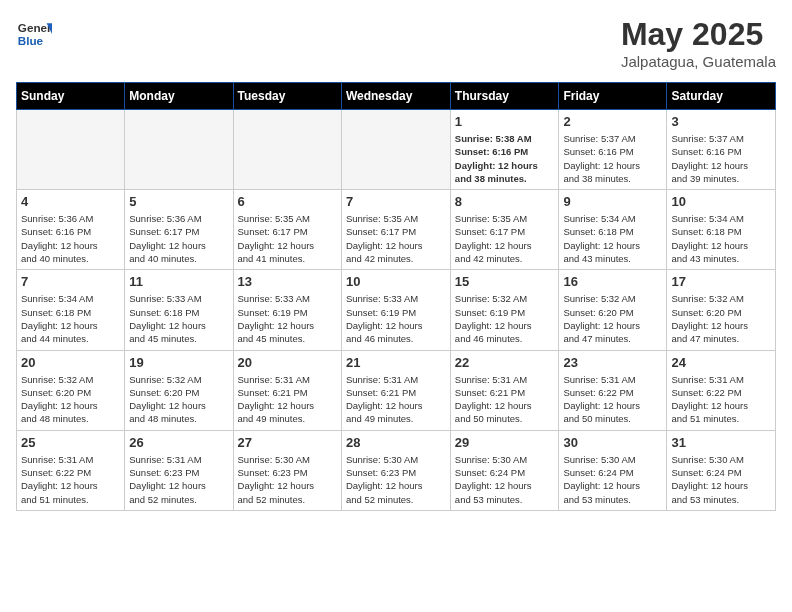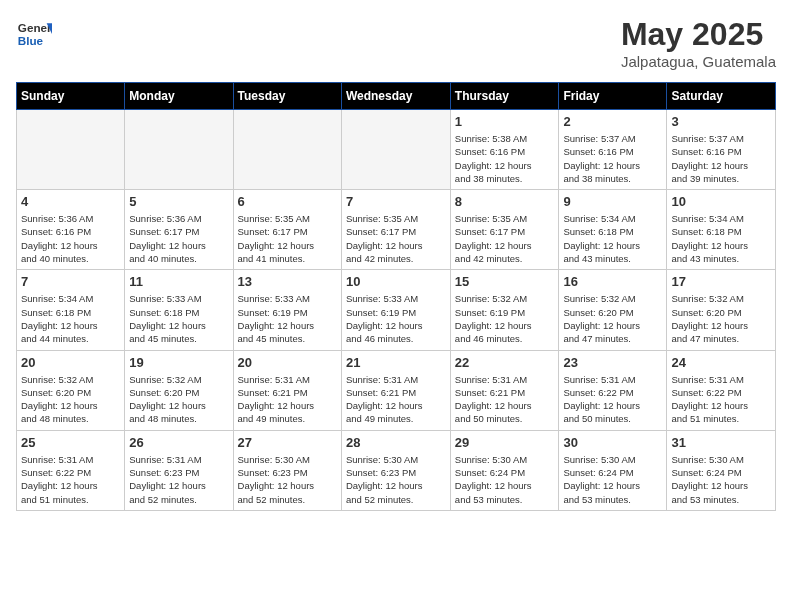--- a/index.html
+++ b/index.html
@@ -103,21 +103,21 @@
       </tr>
   </thead>
   <tbody id="calendar-body">
   <tr>
         <td class="empty"></td>
         <td class="empty"></td>
         <td class="empty"></td>
         <td class="empty"></td>
         <td>
           <div class="day-num">1</div>
-          <div class="day-info" style="white-space: pre-line;">Sunrise: 5:38 AM
+          <div class="day-info" style="white-space: pre-line; font-weight: bold;">Sunrise: 5:38 AM
 Sunset: 6:16 PM
 Daylight: 12 hours
 and 38 minutes.</div>
         </td>
         <td>
           <div class="day-num">2</div>
           <div class="day-info" style="white-space: pre-line;">Sunrise: 5:37 AM
 Sunset: 6:16 PM
 Daylight: 12 hours
 and 38 minutes.</div>

